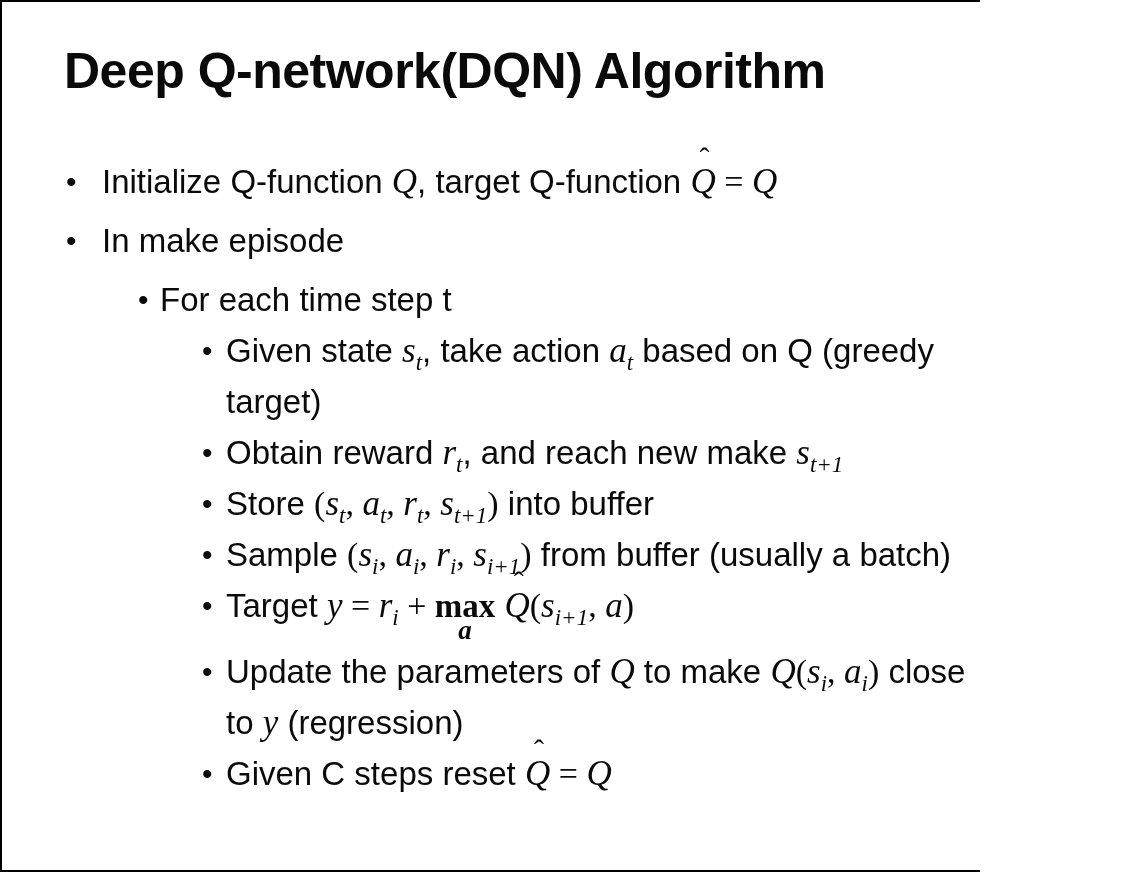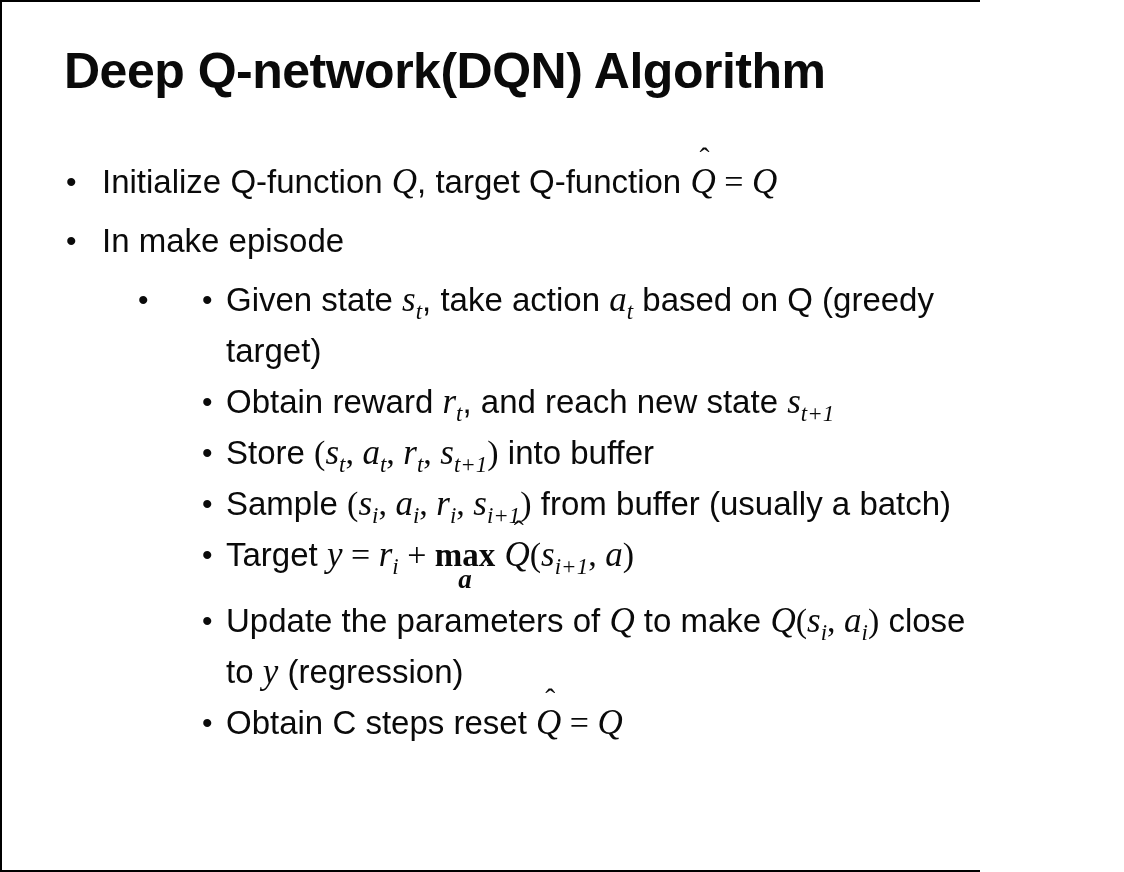--- a/index.html
+++ b/index.html
@@ -105,22 +105,22 @@
   }
 </style>
 </head>
 <body>
 
 <div class="slide">
   <h1 class="title">Deep Q-network(DQN) Algorithm</h1>
   <div class="bullets">
       <div class="bullet level-1"><span class="marker">•</span><span class="content"><span class="t">Initialize Q-function </span><span class="m">Q</span><span class="t">, target Q-function </span><span class="hat"><span class="hg">ˆ</span><span class="hb">Q</span></span><span class="mu"> = </span><span class="m">Q</span></span></div>
       <div class="bullet level-1"><span class="marker">•</span><span class="content"><span class="t">In make episode</span></span></div>
-      <div class="bullet level-2"><span class="marker">•</span></div>
+      <div class="bullet level-2"><span class="marker">•</span><span class="content"><span class="t">For each time step t</span></span></div>
       <div class="bullet level-3"><span class="marker">•</span><span class="content"><span class="t">Given state </span><span class="m">s</span><span class="sb">t</span><span class="t">, take action </span><span class="m">a</span><span class="sb">t</span><span class="t"> based on Q (greedy</span><br><span class="t">target)</span></span></div>
-      <div class="bullet level-3"><span class="marker">•</span><span class="content"><span class="t">Obtain reward </span><span class="m">r</span><span class="sb">t</span><span class="t">, and reach new state </span><span class="m">s</span><span class="sb">t+1</span></span></div>
+      <div class="bullet level-3"><span class="marker">•</span><span class="content"><span class="t">Obtain reward </span><span class="m">r</span><span class="sb">t</span><span class="t">, and reach new make </span><span class="m">s</span><span class="sb">t+1</span></span></div>
       <div class="bullet level-3"><span class="marker">•</span><span class="content"><span class="t">Store </span><span class="mu">(</span><span class="m">s</span><span class="sb">t</span><span class="mu">, </span><span class="m">a</span><span class="sb">t</span><span class="mu">, </span><span class="m">r</span><span class="sb">t</span><span class="mu">, </span><span class="m">s</span><span class="sb">t+1</span><span class="mu">)</span><span class="t"> into buffer</span></span></div>
       <div class="bullet level-3"><span class="marker">•</span><span class="content"><span class="t">Sample </span><span class="mu">(</span><span class="m">s</span><span class="sb">i</span><span class="mu">, </span><span class="m">a</span><span class="sb">i</span><span class="mu">, </span><span class="m">r</span><span class="sb">i</span><span class="mu">, </span><span class="m">s</span><span class="sb">i+1</span><span class="mu">)</span><span class="t"> from buffer (usually a batch)</span></span></div>
       <div class="bullet level-3"><span class="marker">•</span><span class="content"><span class="t">Target </span><span class="m">y</span><span class="mu"> = </span><span class="m">r</span><span class="sb">i</span><span class="mu"> + </span><span class="uo"><span class="op">max</span><span class="un">a</span></span><span class="t"> </span><span class="hat"><span class="hg">ˆ</span><span class="hb">Q</span></span><span class="mu">(</span><span class="m">s</span><span class="sb">i+1</span><span class="mu">, </span><span class="m">a</span><span class="mu">)</span></span></div>
       <div class="bullet level-3"><span class="marker">•</span><span class="content"><span class="t">Update the parameters of </span><span class="m">Q</span><span class="t"> to make </span><span class="m">Q</span><span class="mu">(</span><span class="m">s</span><span class="sb">i</span><span class="mu">, </span><span class="m">a</span><span class="sb">i</span><span class="mu">)</span><span class="t"> close</span><br><span class="t">to </span><span class="m">y</span><span class="t"> (regression)</span></span></div>
-      <div class="bullet level-3"><span class="marker">•</span><span class="content"><span class="t">Obtain C steps reset </span><span class="hat"><span class="hg">ˆ</span><span class="hb">Q</span></span><span class="mu"> = </span><span class="m">Q</span></span></div>
+      <div class="bullet level-3"><span class="marker">•</span><span class="content"><span class="t">Given C steps reset </span><span class="hat"><span class="hg">ˆ</span><span class="hb">Q</span></span><span class="mu"> = </span><span class="m">Q</span></span></div>
     </div>
 </div>
 
 </body></html>

